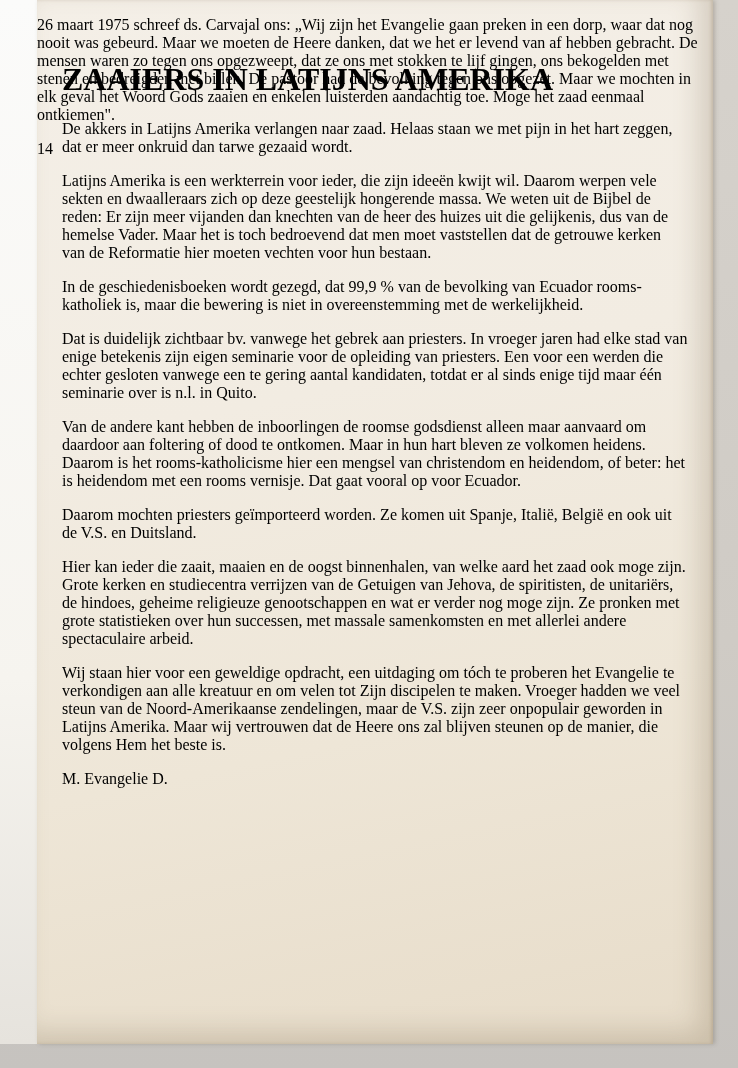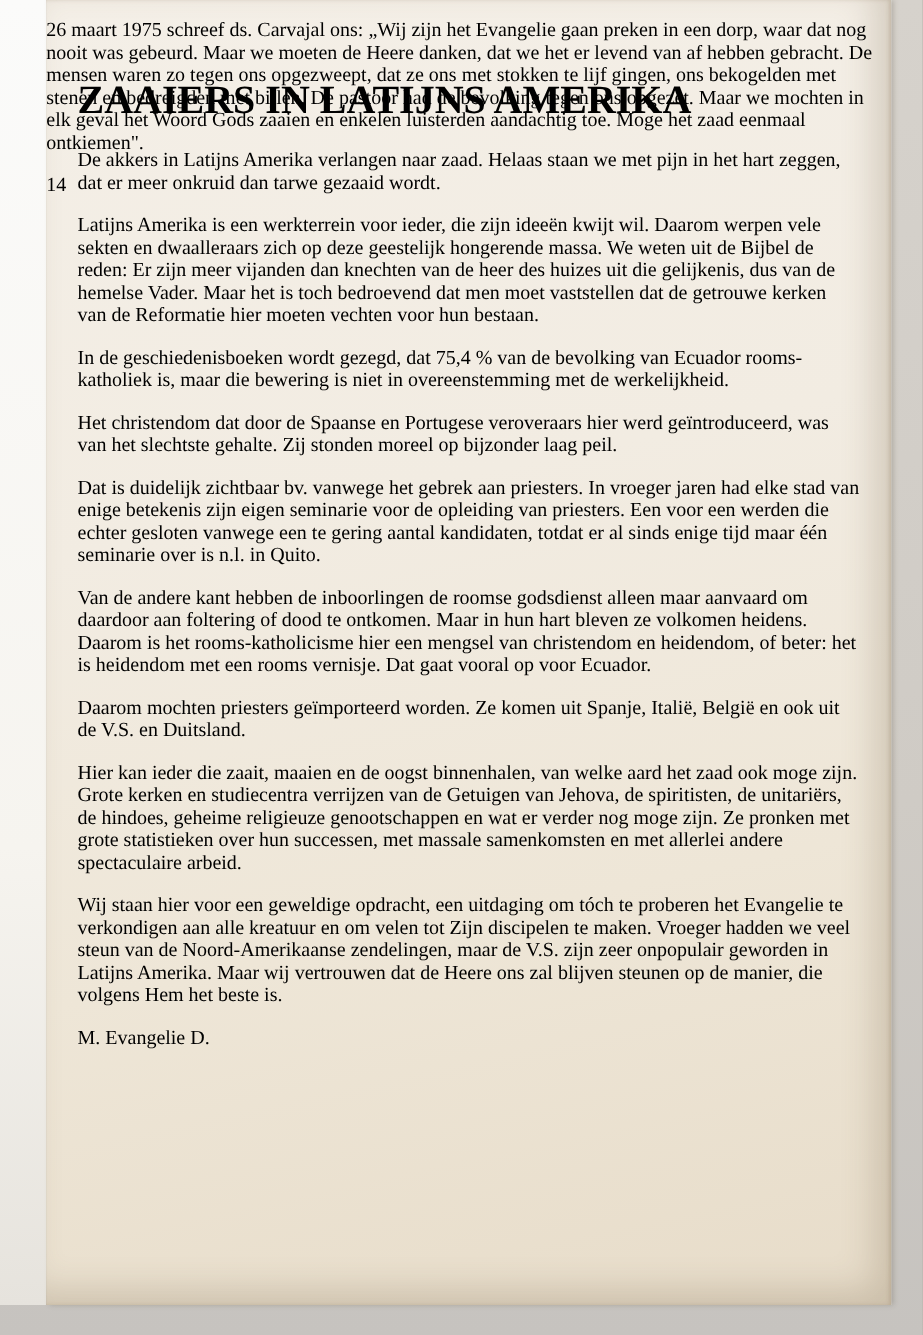--- a/index.html
+++ b/index.html
@@ -67,22 +67,21 @@
 
   <div class="page">
 
     <div class="content">
       <div class="top-rule"></div>
       <h1 class="title">ZAAIERS IN LATIJNS AMERIKA</h1>
       <div class="title-rule"></div>
 
       <p>De akkers in Latijns Amerika verlangen naar zaad. Helaas staan we met pijn in het hart zeggen, dat er meer onkruid dan tarwe gezaaid wordt.</p>
       <p>Latijns Amerika is een werkterrein voor ieder, die zijn ideeën kwijt wil. Daarom werpen vele sekten en dwaalleraars zich op deze geestelijk hongerende massa. We weten uit de Bijbel de reden: Er zijn meer vijanden dan knechten van de heer des huizes uit die gelijkenis, dus van de hemelse Vader. Maar het is toch bedroevend dat men moet vaststellen dat de getrouwe kerken van de Reformatie hier moeten vechten voor hun bestaan.</p>
-      <p>In de geschiedenisboeken wordt gezegd, dat 75,4 % van de bevolking van Ecuador rooms-katholiek is, maar die bewering is niet in overeenstemming met de werkelijkheid.</p>
-      <p>Het christendom dat door de Spaanse en Portugese veroveraars hier werd geïntroduceerd, was van het slechtste gehalte. Zij stonden moreel op bijzonder laag peil.</p>
+      <p>In de geschiedenisboeken wordt gezegd, dat 99,9 % van de bevolking van Ecuador rooms-katholiek is, maar die bewering is niet in overeenstemming met de werkelijkheid.</p>
       <p>Dat is duidelijk zichtbaar bv. vanwege het gebrek aan priesters. In vroeger jaren had elke stad van enige betekenis zijn eigen seminarie voor de opleiding van priesters. Een voor een werden die echter gesloten vanwege een te gering aantal kandidaten, totdat er al sinds enige tijd maar één seminarie over is n.l. in Quito.</p>
       <p>Van de andere kant hebben de inboorlingen de roomse godsdienst alleen maar aanvaard om daardoor aan foltering of dood te ontkomen. Maar in hun hart bleven ze volkomen heidens. Daarom is het rooms-katholicisme hier een mengsel van christendom en heidendom, of beter: het is heidendom met een rooms vernisje. Dat gaat vooral op voor Ecuador.</p>
       <p>Daarom mochten priesters geïmporteerd worden. Ze komen uit Spanje, Italië, België en ook uit de V.S. en Duitsland.</p>
       <p>Hier kan ieder die zaait, maaien en de oogst binnenhalen, van welke aard het zaad ook moge zijn. Grote kerken en studiecentra verrijzen van de Getuigen van Jehova, de spiritisten, de unitariërs, de hindoes, geheime religieuze genootschappen en wat er verder nog moge zijn. Ze pronken met grote statistieken over hun successen, met massale samenkomsten en met allerlei andere spectaculaire arbeid.</p>
       <p>Wij staan hier voor een geweldige opdracht, een uitdaging om tóch te proberen het Evangelie te verkondigen aan alle kreatuur en om velen tot Zijn discipelen te maken. Vroeger hadden we veel steun van de Noord-Amerikaanse zendelingen, maar de V.S. zijn zeer onpopulair geworden in Latijns Amerika. Maar wij vertrouwen dat de Heere ons zal blijven steunen op de manier, die volgens Hem het beste is.</p>
       <p class="signature">M. Evangelie D.</p>
     </div>
 
     <div class="section2">
       <div class="squiggle"></div>

